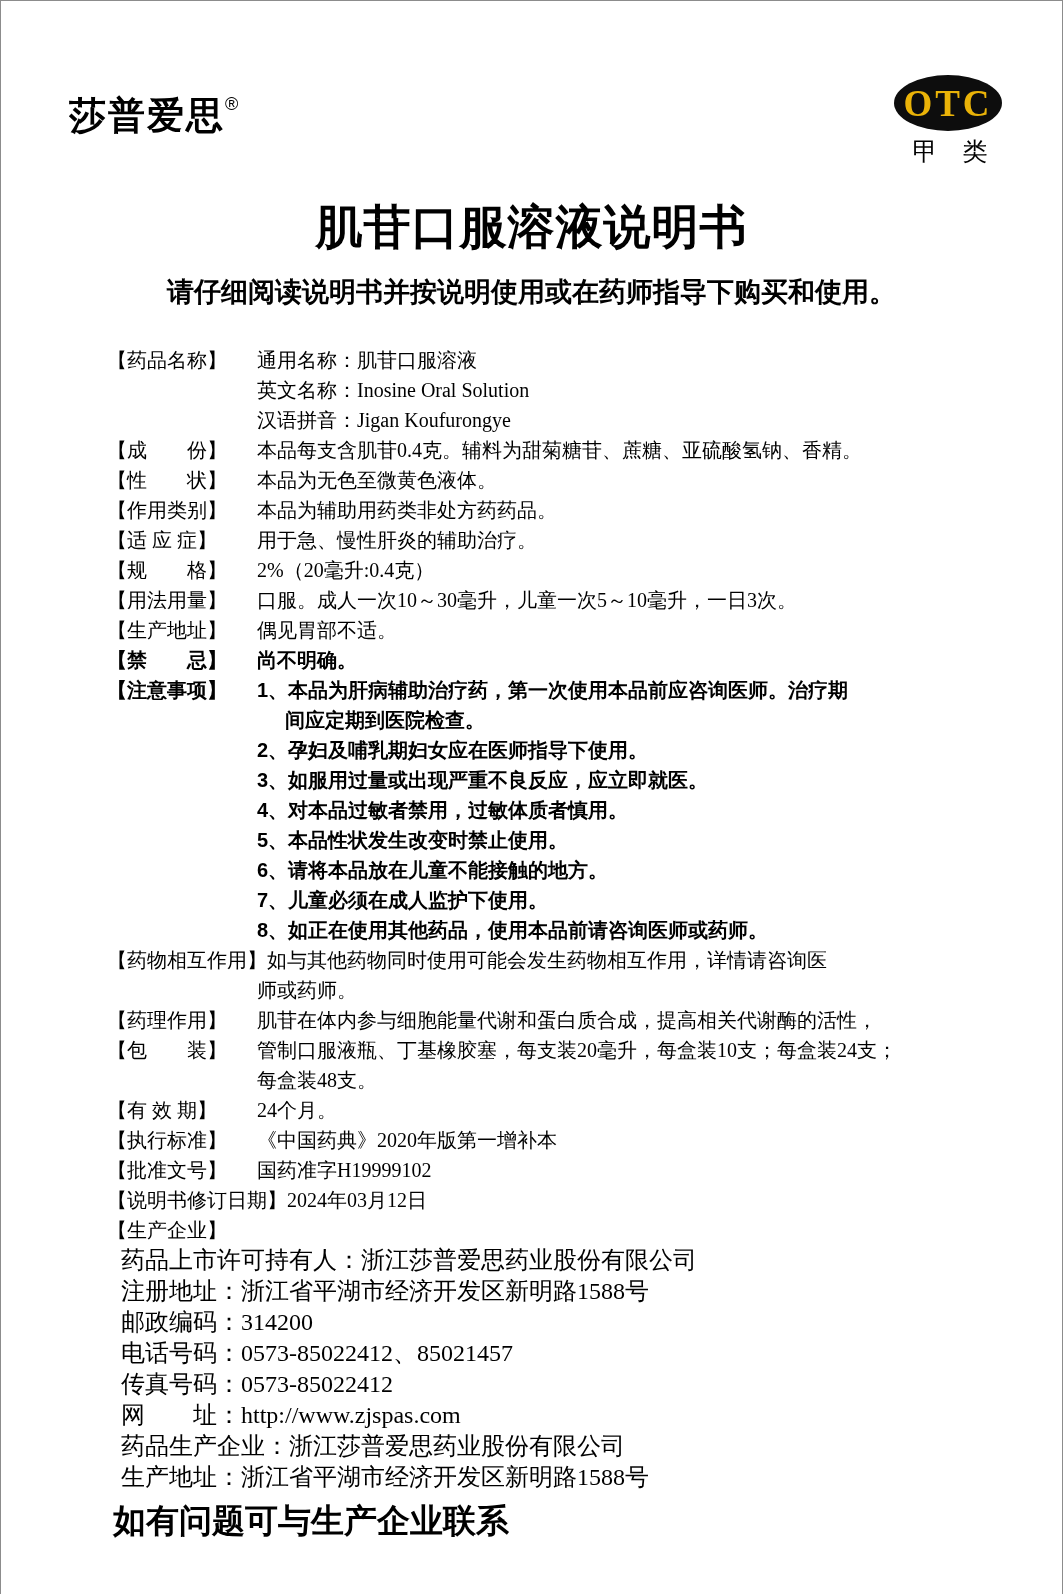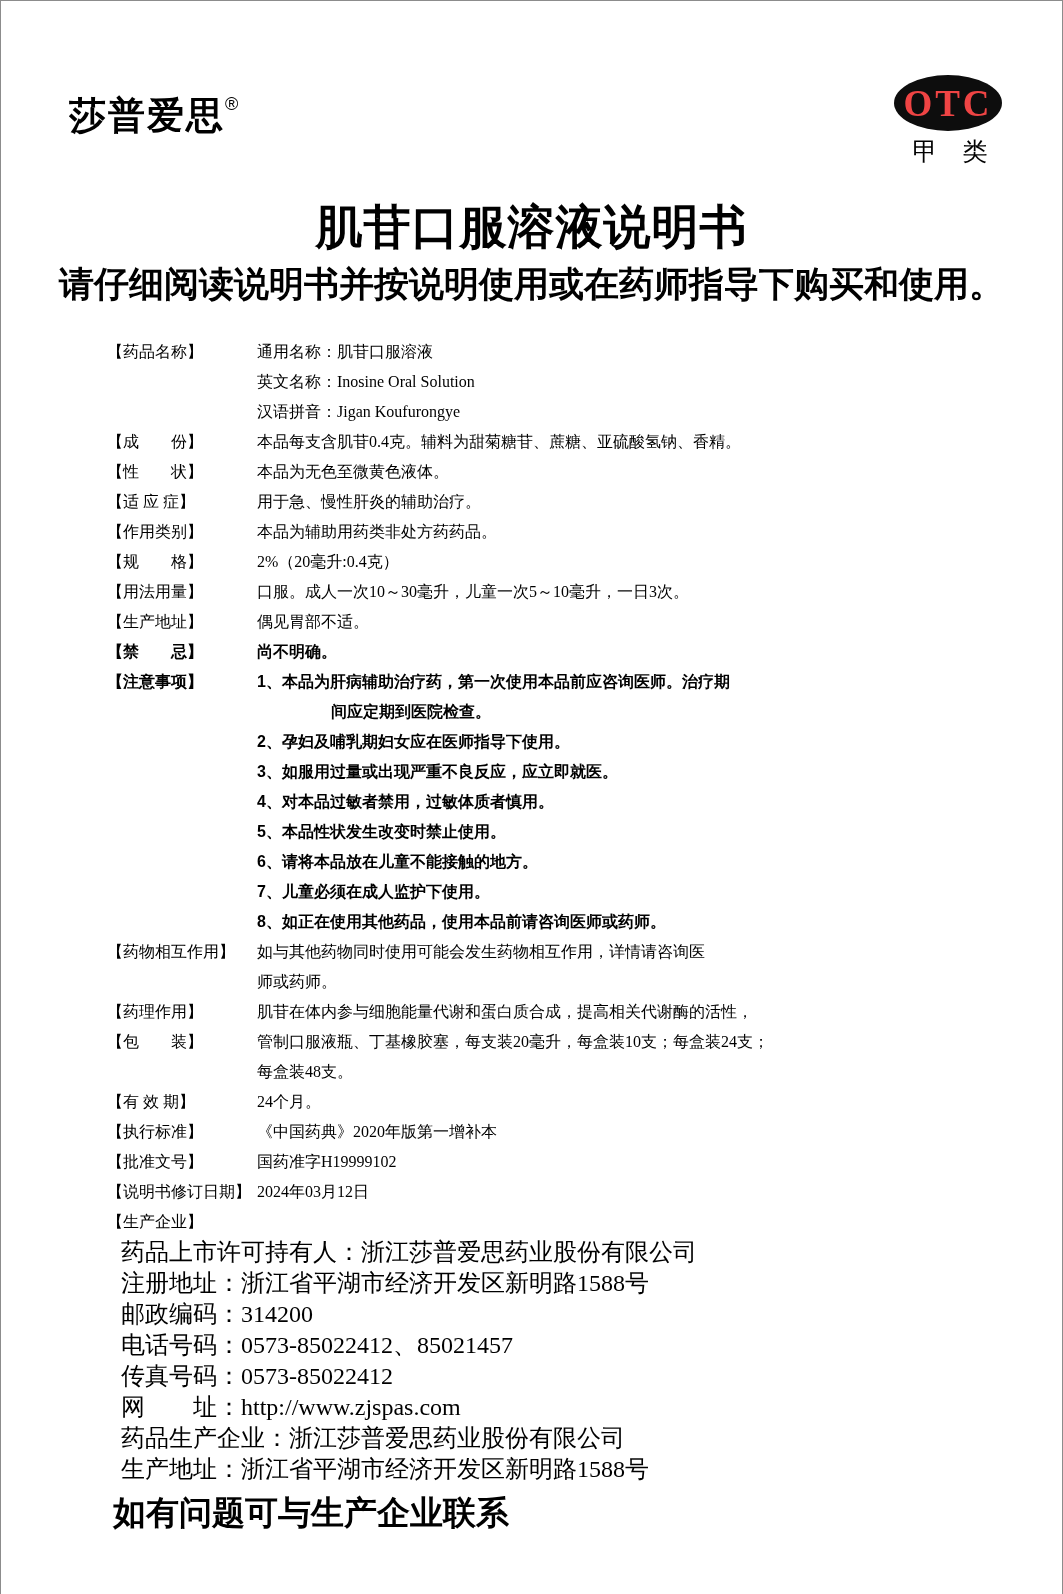--- a/index.html
+++ b/index.html
@@ -26,51 +26,51 @@
     font-weight:700; font-size:37px; letter-spacing:2px;
     white-space:nowrap;
   }
   .brand sup { font-size:18px; font-weight:400; vertical-align:18px; letter-spacing:0; }
   .otc-badge { position:absolute; right:56px; top:24px; width:112px; text-align:center; }
   .otc-ellipse {
     width:108px; height:56px; background:#0d0d0d; border-radius:50%;
     display:flex; align-items:center; justify-content:center;
   }
   .otc-ellipse span {
-    color:#ef4444; font-family:"Liberation Serif", serif;
+    color:#eab308; font-family:"Liberation Serif", serif;
     font-weight:700; font-size:37px; letter-spacing:3px; line-height:1;
   }
   .otc-class {
     margin-top:4px;
     font-family:"Liberation Sans", sans-serif;
     font-size:25px; font-weight:400; white-space:nowrap;
   }
   
   .title {
     margin-top:18px; text-align:center;
     font-family:"Liberation Sans", sans-serif;
     font-weight:700; font-size:47px; line-height:80px; letter-spacing:1px;
   }
   .subtitle {
-    text-align:center;
+    margin-top:8px; text-align:center;
     font-family:"Liberation Sans", sans-serif;
-    font-weight:700; font-size:35px; line-height:34px;
+    font-weight:700; font-size:27px; line-height:34px;
   }
   
   #entries { margin:36px 40px 0 106px; }
   .row {
-    font-size:16px; line-height:30px;
+    font-size:20px; line-height:30px;
     padding-left:150px; text-indent:-150px;
     white-space:normal;
   }
   .row.hei { font-family:"Liberation Sans", sans-serif; font-weight:700; }
   .label { display:inline-block; min-width:150px; text-indent:0; white-space:nowrap; }
   .text { text-indent:0; }
   .cont { text-indent:0; }
-  .cont.ind { margin-left:74px; }
+  .cont.ind { margin-left:28px; }
   
   #manufacturer { margin:0 40px 0 120px; }
   .mline { font-size:24px; line-height:31px; }
   
   .footer {
     margin:8px 0 0 112px;
     font-family:"Liberation Sans", sans-serif;
     font-weight:700; font-size:33px; line-height:40px;
   }
 </style>
@@ -91,22 +91,22 @@
     </div>
   </div>
 
   <div class="title">肌苷口服溶液说明书</div>
   <div class="subtitle">请仔细阅读说明书并按说明使用或在药师指导下购买和使用。</div>
 
   <div id="entries">
       <div class="row"><span class="label">【药品名称】</span><span class="text">通用名称：肌苷口服溶液</span><div class="cont">英文名称：Inosine Oral Solution</div><div class="cont">汉语拼音：Jigan Koufurongye</div></div>
       <div class="row"><span class="label">【成　　份】</span><span class="text">本品每支含肌苷0.4克。辅料为甜菊糖苷、蔗糖、亚硫酸氢钠、香精。</span></div>
       <div class="row"><span class="label">【性　　状】</span><span class="text">本品为无色至微黄色液体。</span></div>
+      <div class="row"><span class="label">【作用类别】</span><span class="text">本品为辅助用药类非处方药药品。</span></div>
       <div class="row"><span class="label">【适 应 症】</span><span class="text">用于急、慢性肝炎的辅助治疗。</span></div>
-      <div class="row"><span class="label">【作用类别】</span><span class="text">本品为辅助用药类非处方药药品。</span></div>
       <div class="row"><span class="label">【规　　格】</span><span class="text">2%（20毫升:0.4克）</span></div>
       <div class="row"><span class="label">【用法用量】</span><span class="text">口服。成人一次10～30毫升，儿童一次5～10毫升，一日3次。</span></div>
       <div class="row"><span class="label">【生产地址】</span><span class="text">偶见胃部不适。</span></div>
       <div class="row hei"><span class="label">【禁　　忌】</span><span class="text">尚不明确。</span></div>
       <div class="row hei"><span class="label">【注意事项】</span><span class="text">1、本品为肝病辅助治疗药，第一次使用本品前应咨询医师。治疗期</span><div class="cont ind">间应定期到医院检查。</div><div class="cont">2、孕妇及哺乳期妇女应在医师指导下使用。</div><div class="cont">3、如服用过量或出现严重不良反应，应立即就医。</div><div class="cont">4、对本品过敏者禁用，过敏体质者慎用。</div><div class="cont">5、本品性状发生改变时禁止使用。</div><div class="cont">6、请将本品放在儿童不能接触的地方。</div><div class="cont">7、儿童必须在成人监护下使用。</div><div class="cont">8、如正在使用其他药品，使用本品前请咨询医师或药师。</div></div>
       <div class="row"><span class="label">【药物相互作用】</span><span class="text">如与其他药物同时使用可能会发生药物相互作用，详情请咨询医</span><div class="cont">师或药师。</div></div>
       <div class="row"><span class="label">【药理作用】</span><span class="text">肌苷在体内参与细胞能量代谢和蛋白质合成，提高相关代谢酶的活性，</span></div>
       <div class="row"><span class="label">【包　　装】</span><span class="text">管制口服液瓶、丁基橡胶塞，每支装20毫升，每盒装10支；每盒装24支；</span><div class="cont">每盒装48支。</div></div>
       <div class="row"><span class="label">【有 效 期】</span><span class="text">24个月。</span></div>
       <div class="row"><span class="label">【执行标准】</span><span class="text">《中国药典》2020年版第一增补本</span></div>

